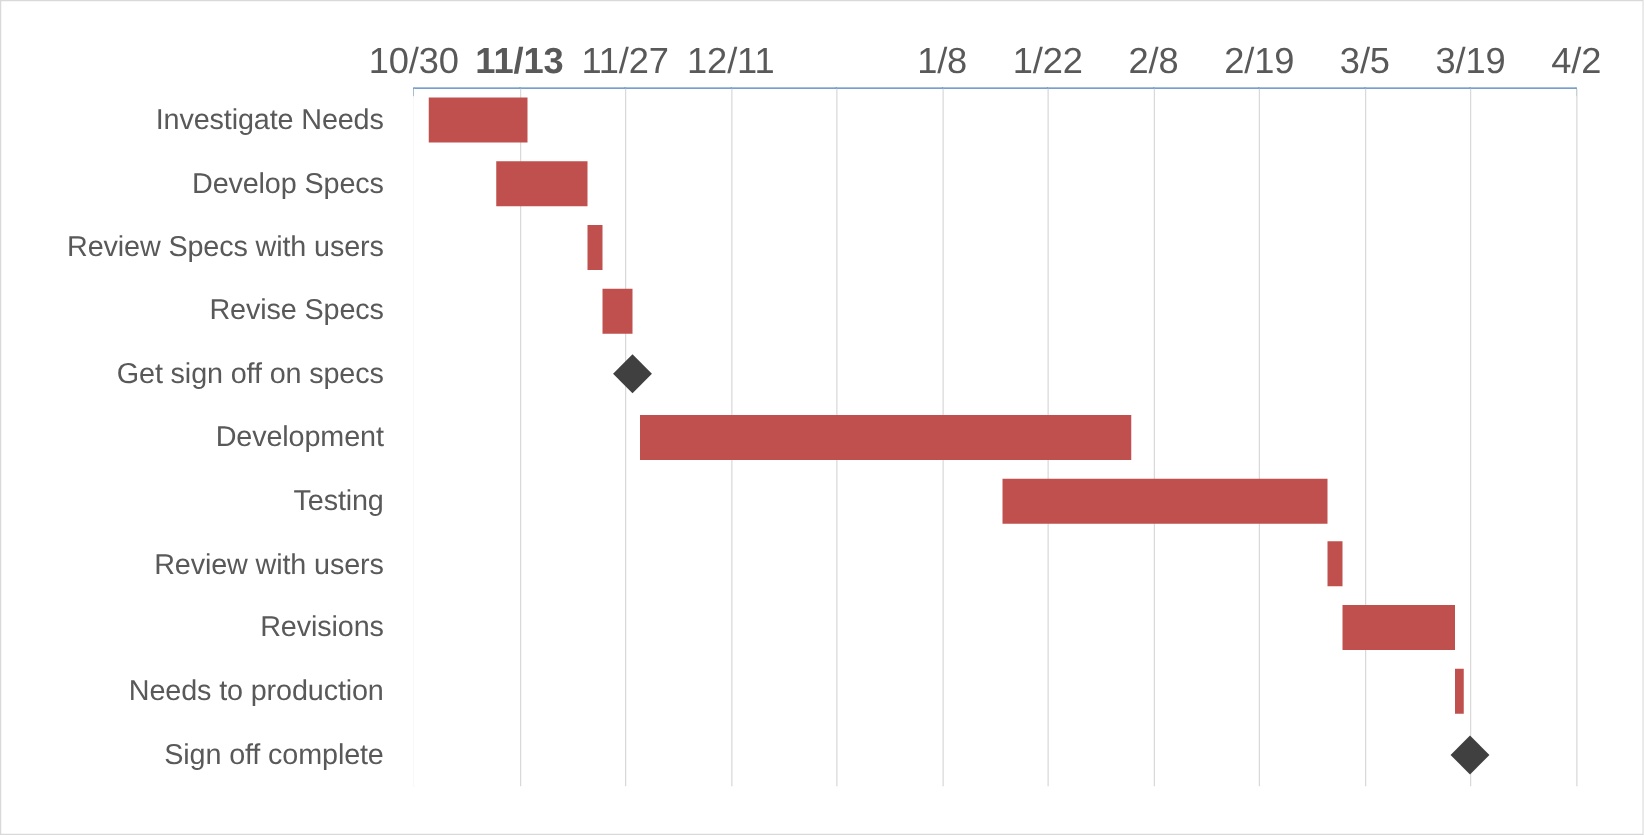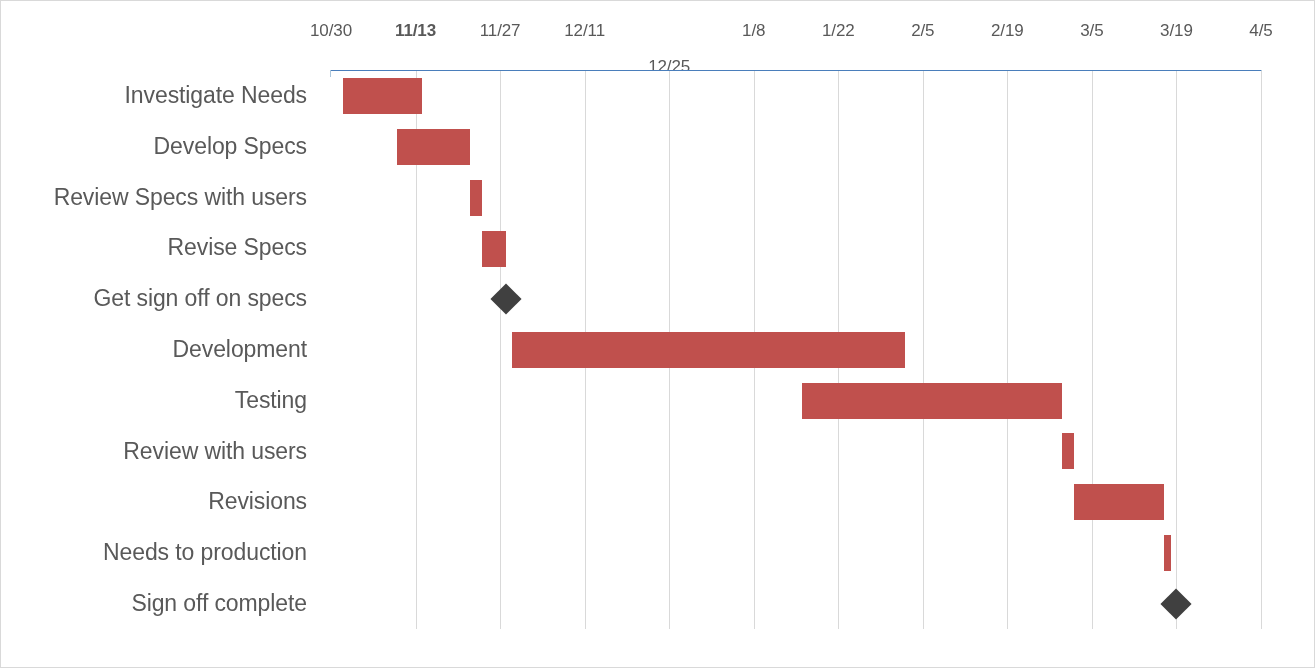--- a/index.html
+++ b/index.html
@@ -46,23 +46,23 @@
   
   #date-axis {
     position: absolute;
     left: 330px;
     top: 20px;
     width: 930px;
     height: 49px;
   }
   .date-tick {
     position: absolute;
-    top: 0px;
+    top: 12px;
     transform: translateX(-50%);
-    font-size: 17px;
+    font-size: 29px;
     color: #595959;
     white-space: nowrap;
     letter-spacing: -0.1px;
   }
   .axis-tickmark {
     position: absolute;
     top: 49px;
     width: 1px;
     height: 7px;
     background: #5b8db8;
@@ -128,29 +128,29 @@
       <div class="date-tick" style="left: 169.091px;">11/27</div>
       <div class="axis-tickmark" style="left: 169.091px;"></div>
       <div class="date-tick" style="left: 253.636px;">12/11</div>
       <div class="axis-tickmark" style="left: 253.636px;"></div>
       <div class="date-tick" style="left: 338.182px; margin-top: 36px;">12/25</div>
       <div class="axis-tickmark" style="left: 338.182px;"></div>
       <div class="date-tick" style="left: 422.727px;">1/8</div>
       <div class="axis-tickmark" style="left: 422.727px;"></div>
       <div class="date-tick" style="left: 507.273px;">1/22</div>
       <div class="axis-tickmark" style="left: 507.273px;"></div>
-      <div class="date-tick" style="left: 591.818px;">2/5</div>
+      <div class="date-tick" style="left: 591.818px;">2/8</div>
       <div class="axis-tickmark" style="left: 591.818px;"></div>
       <div class="date-tick" style="left: 676.364px; text-align: right;">2/19</div>
       <div class="axis-tickmark" style="left: 676.364px;"></div>
       <div class="date-tick" style="left: 760.909px;">3/5</div>
       <div class="axis-tickmark" style="left: 760.909px;"></div>
       <div class="date-tick" style="left: 845.455px;">3/19</div>
       <div class="axis-tickmark" style="left: 845.455px;"></div>
-      <div class="date-tick" style="left: 930px;">4/5</div>
+      <div class="date-tick" style="left: 930px;">4/2</div>
       <div class="axis-tickmark" style="left: 930px;"></div>
     </div>
   <div id="axis-line"></div>
 
   <div id="category-axis">
       <div class="cat-label">Investigate Needs</div>
       <div class="cat-label">Develop Specs</div>
       <div class="cat-label">Review Specs with users</div>
       <div class="cat-label">Revise Specs</div>
       <div class="cat-label">Get sign off on specs</div>

